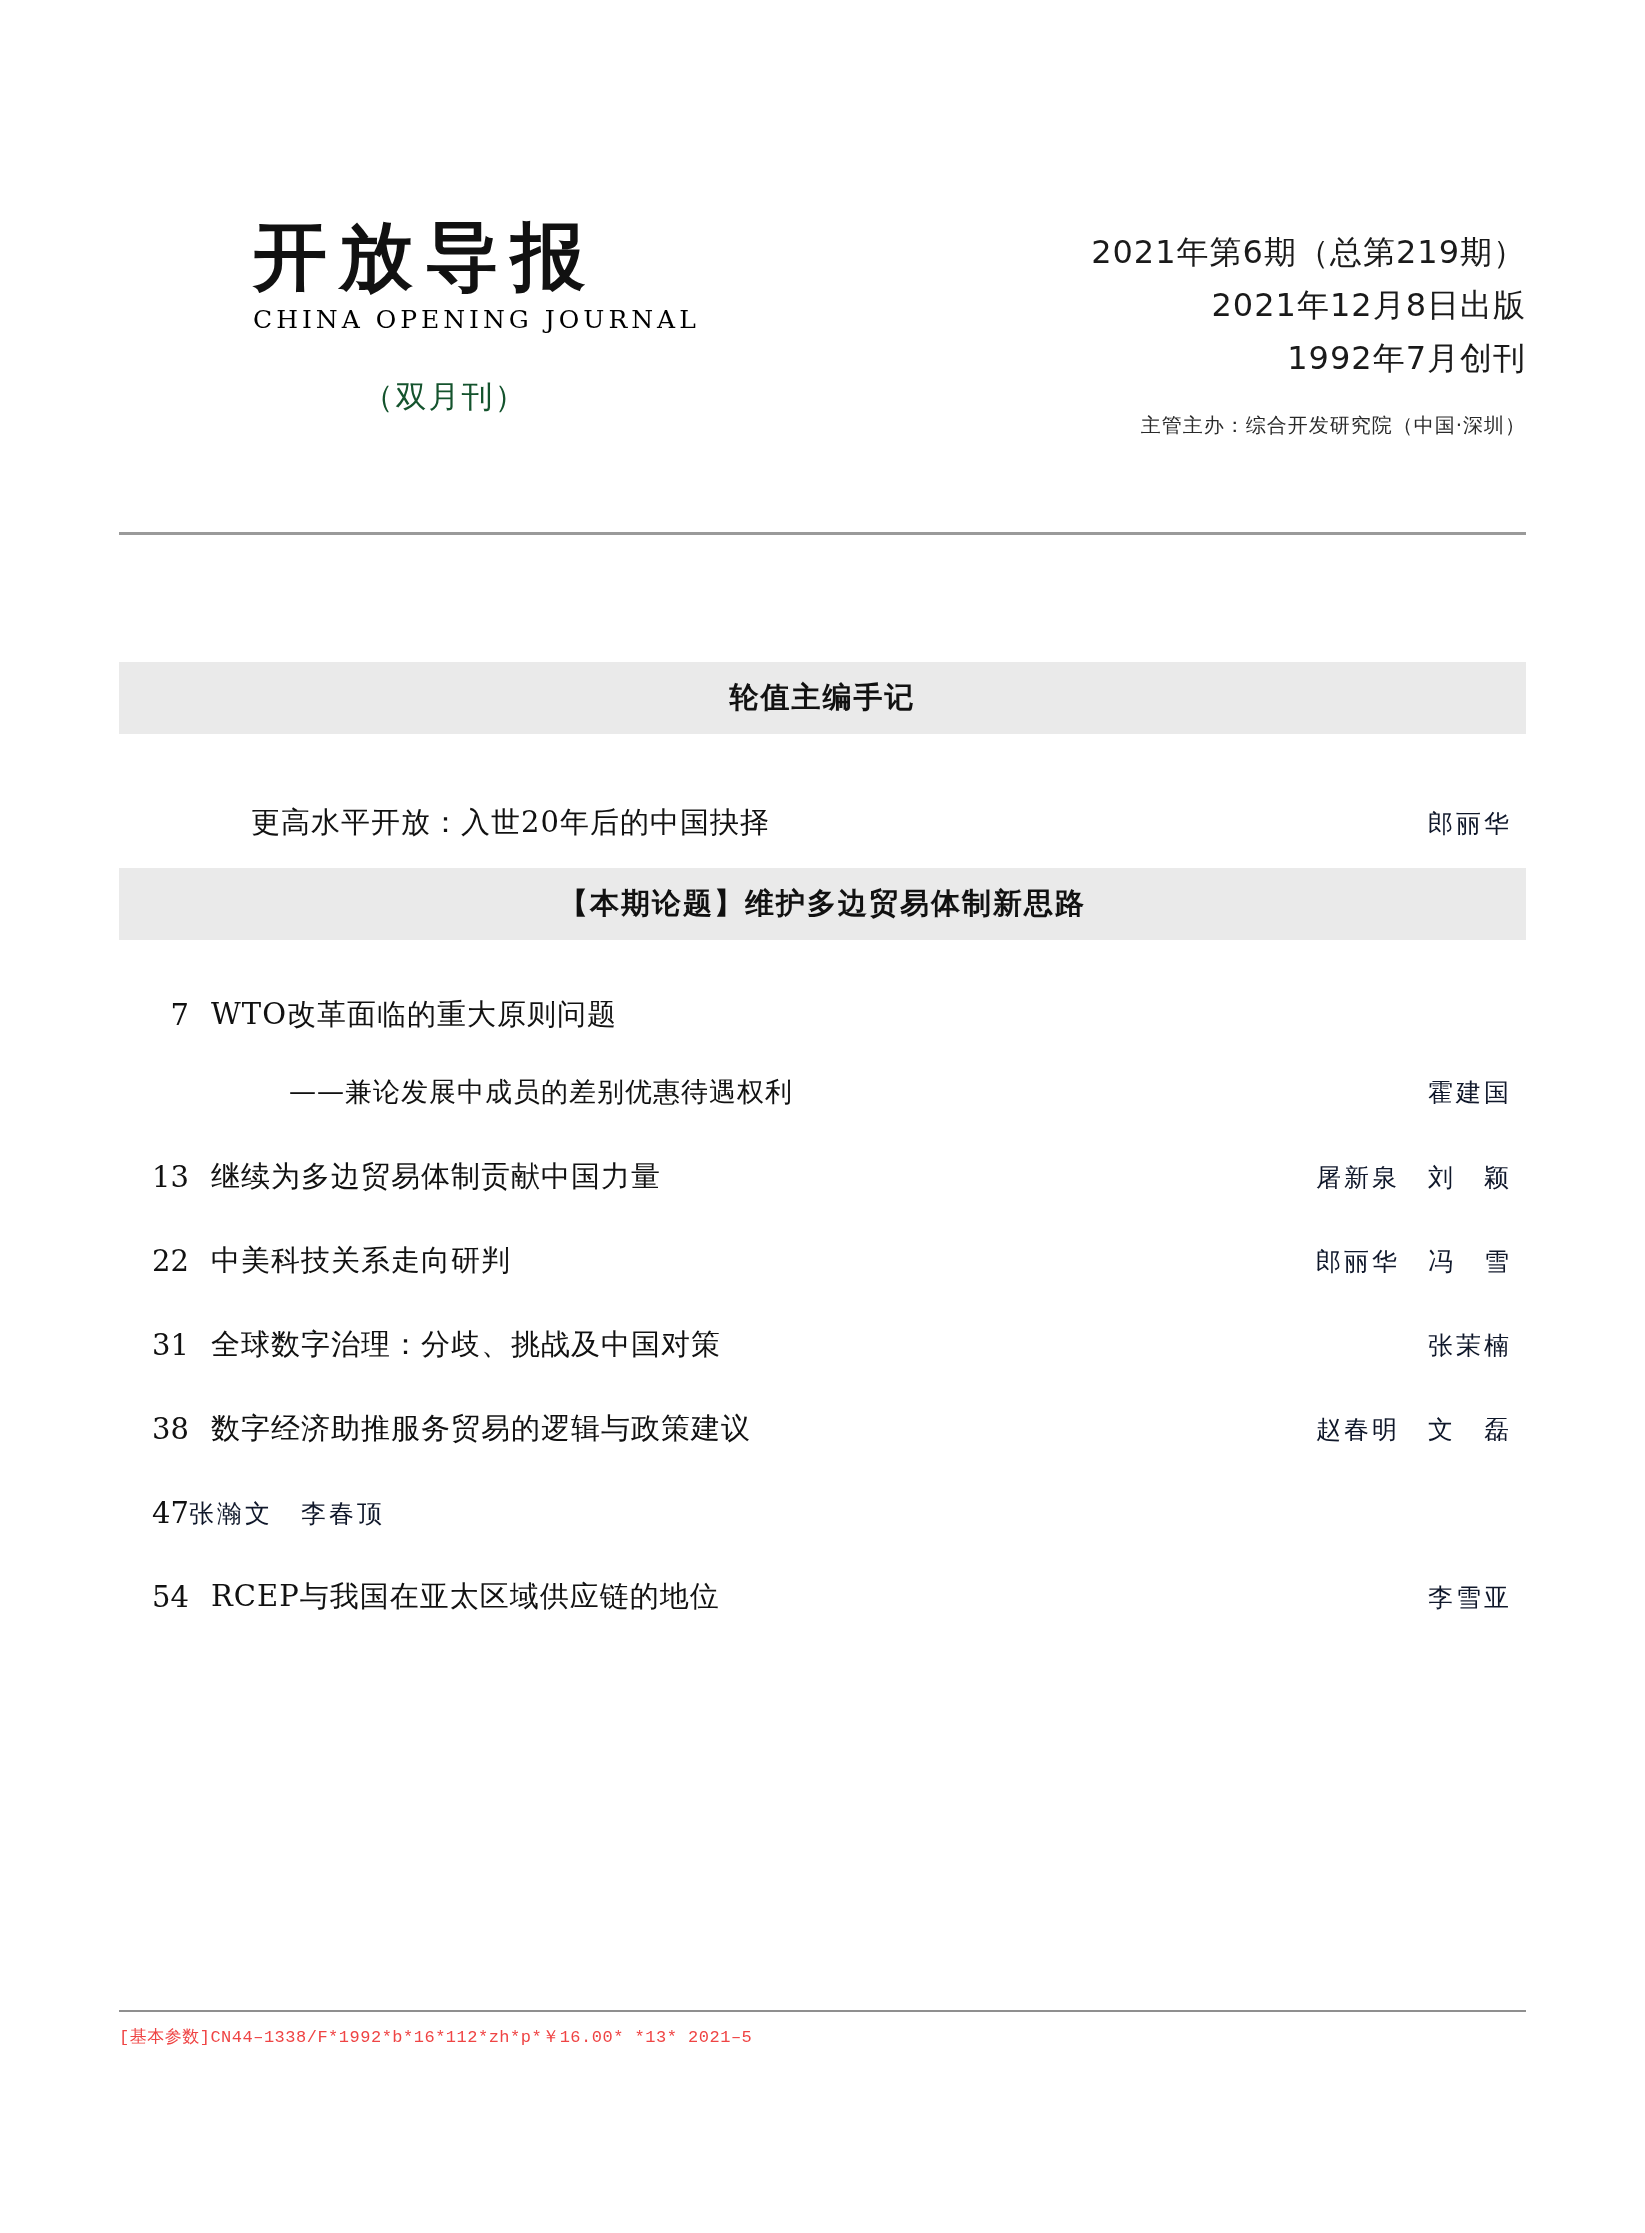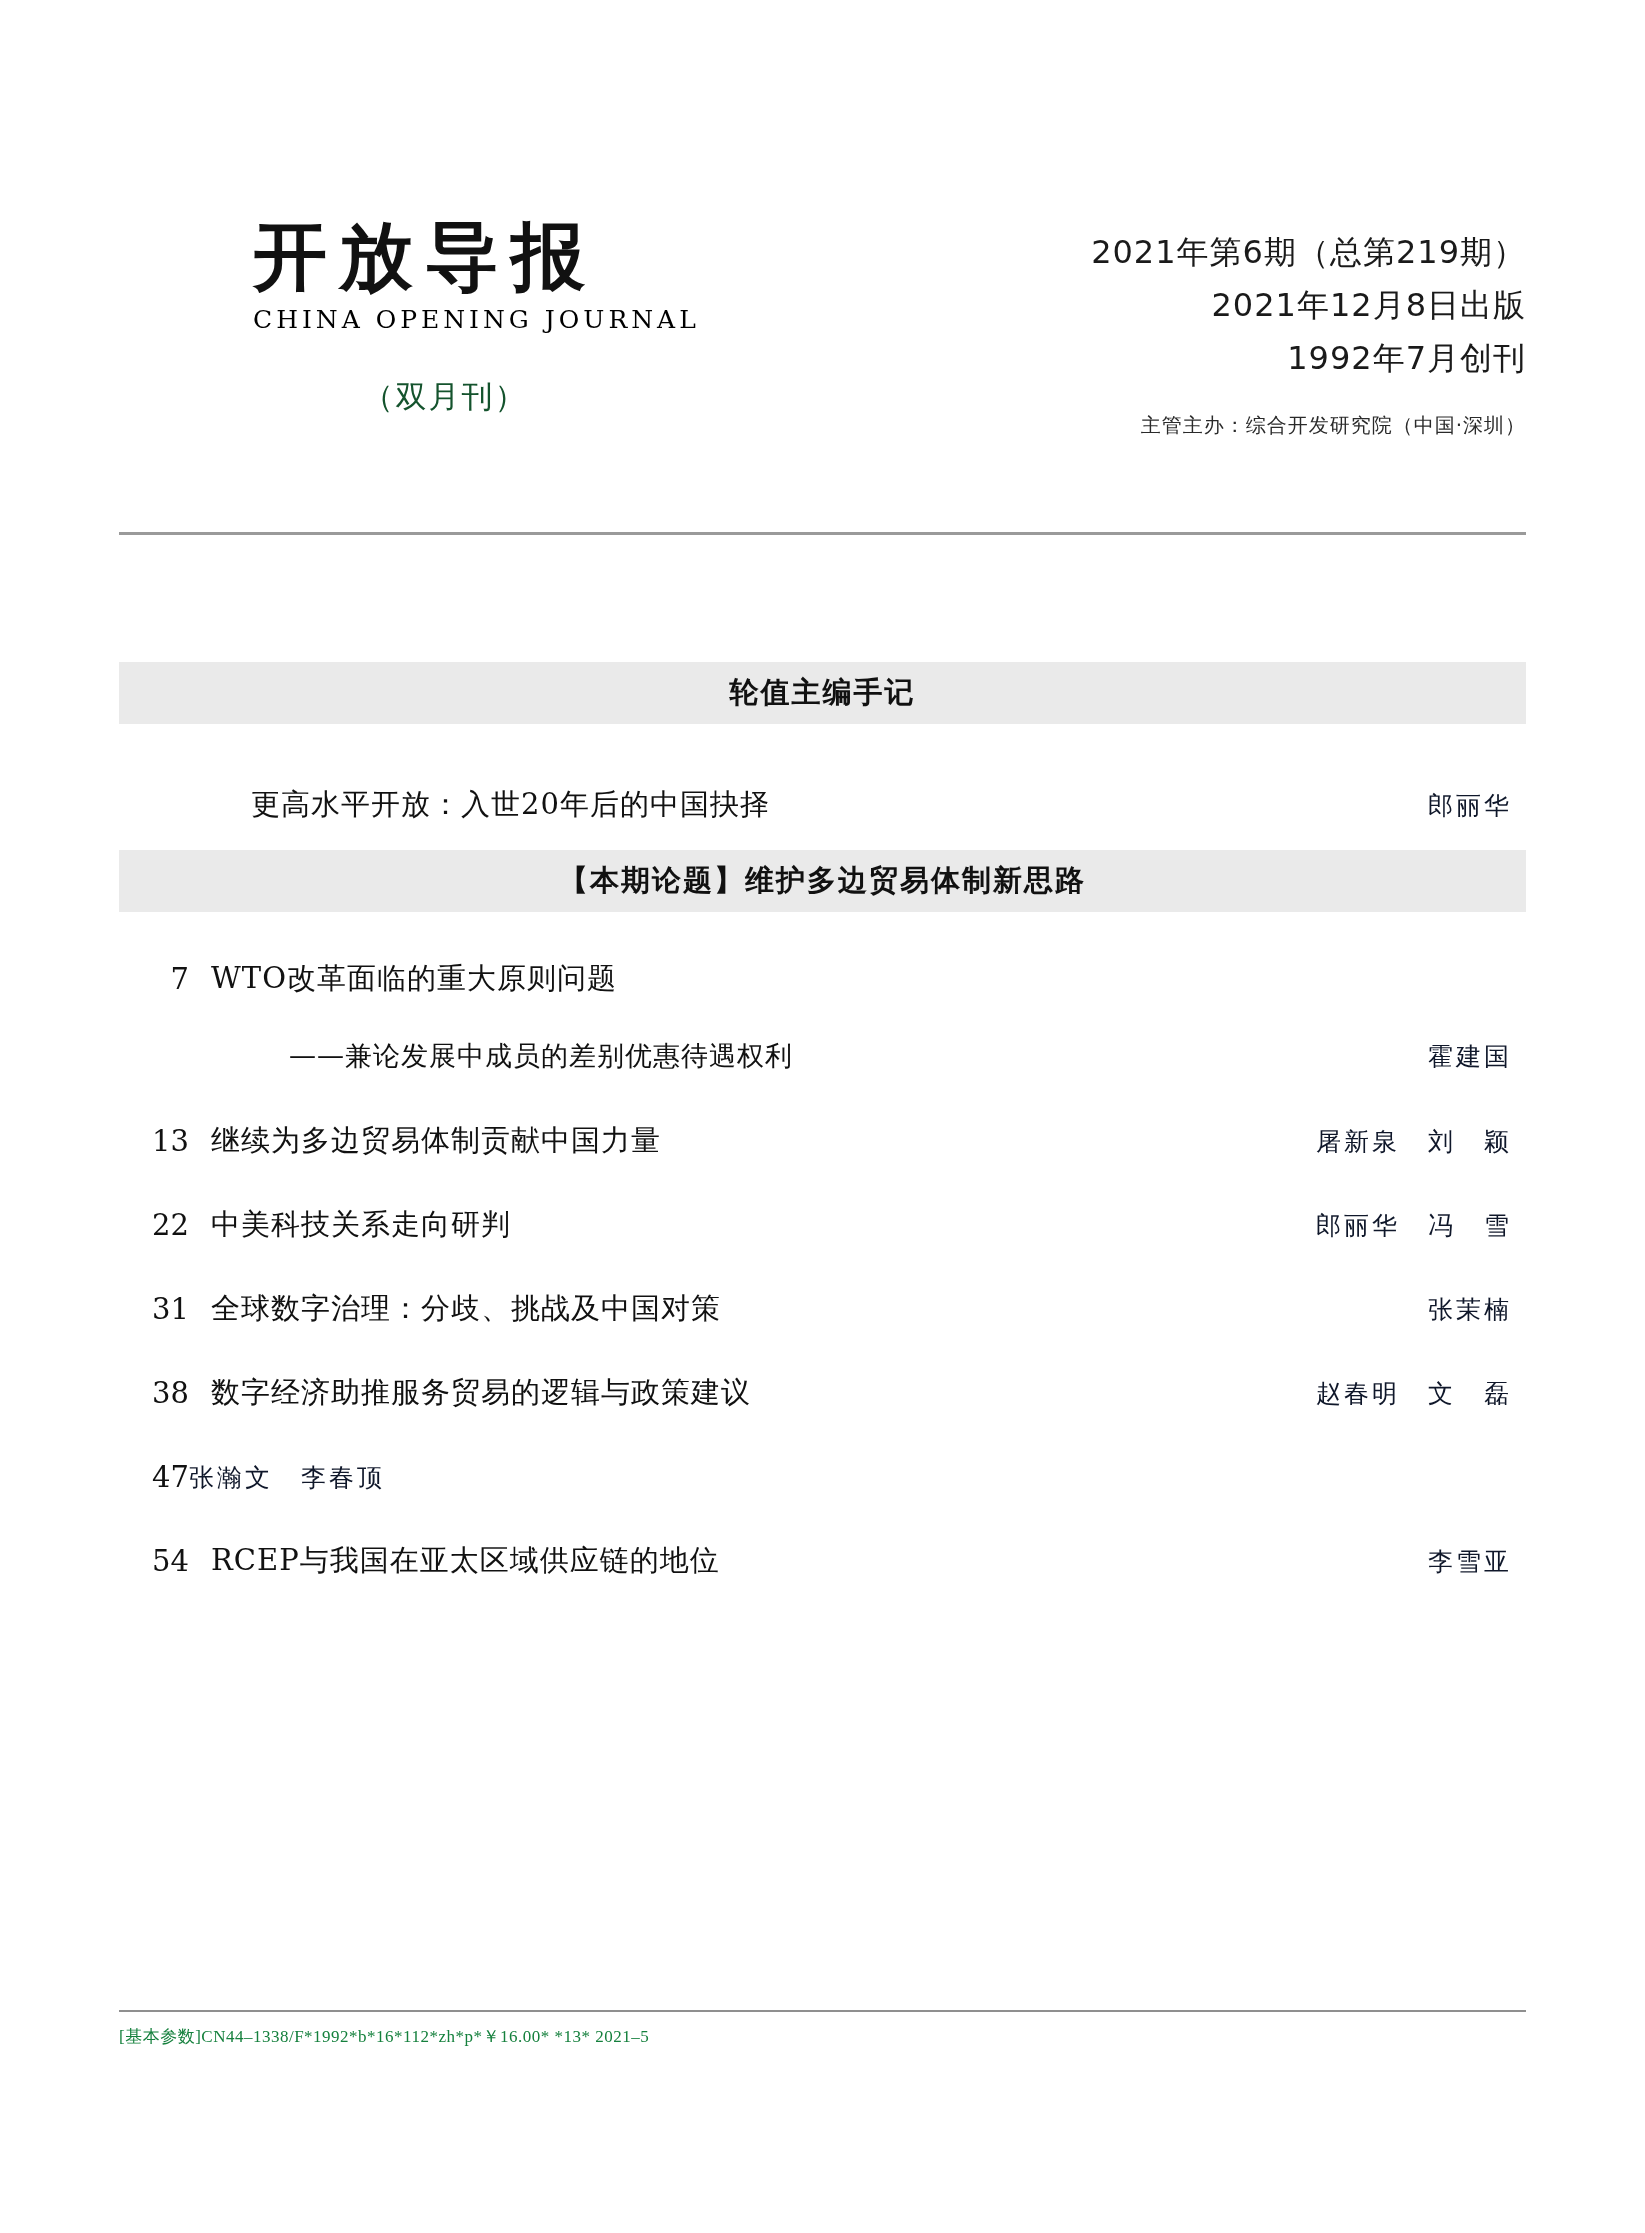--- a/index.html
+++ b/index.html
@@ -95,25 +95,25 @@
 
   
   .toc {
     position: absolute;
     left: 119px;
     top: 662px;
     width: 1407px;
   }
   .section-bar {
     background: #eaeaea;
-    height: 62px;
+    height: 72px;
     display: flex;
     align-items: center;
     justify-content: center;
-    margin-bottom: 8px;
+    margin-bottom: 16px;
   }
   .section-bar .section-title {
     font-family: "DejaVu Serif", "Liberation Serif", serif;
     font-weight: bold;
     font-size: 29px;
     letter-spacing: 2px;
     color: #111;
   }
 
   .entries {
@@ -176,23 +176,23 @@
     top: 2010px;
     width: 1407px;
     height: 2px;
     background: #8f8f8f;
   }
   .footer-code {
     position: absolute;
     left: 119px;
     top: 2025px;
     width: 1407px;
-    font-family: Liberation Serif, serif;
+    font-family: Liberation Mono, monospace;
     font-size: 17px;
-    color: #15803d;
+    color: #ef4444;
     letter-spacing: 0.5px;
   }
 </style>
 </head>
 <body>
 
 <div class="page">
 
   <div class="masthead">
     <div class="brand">

